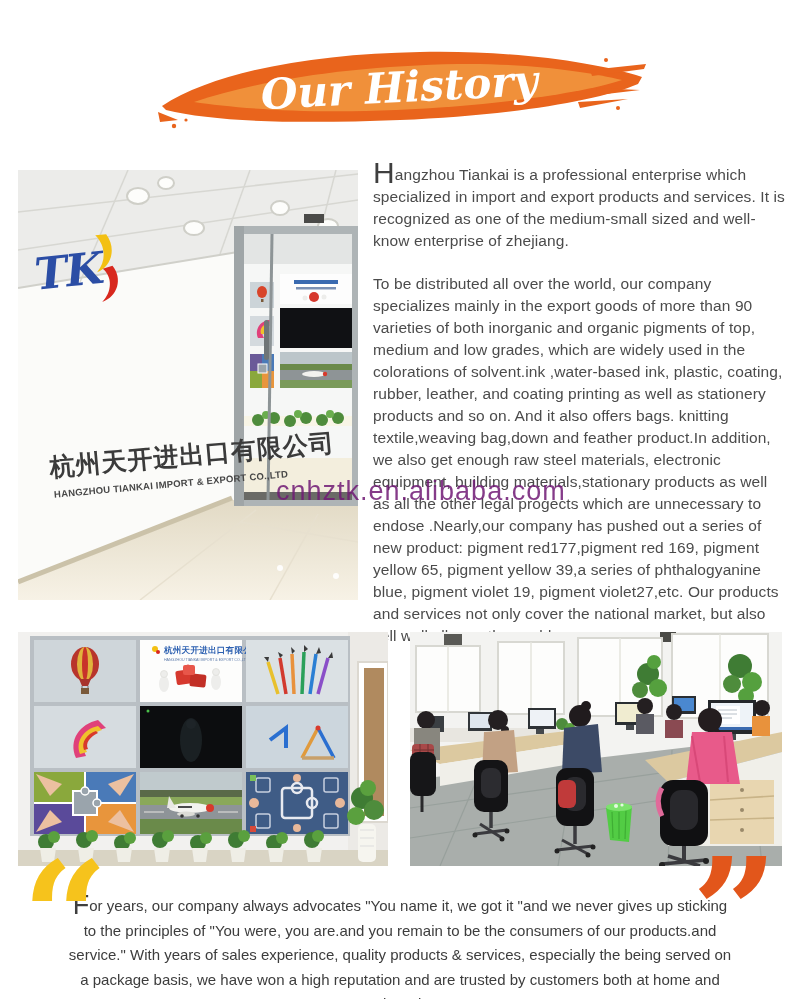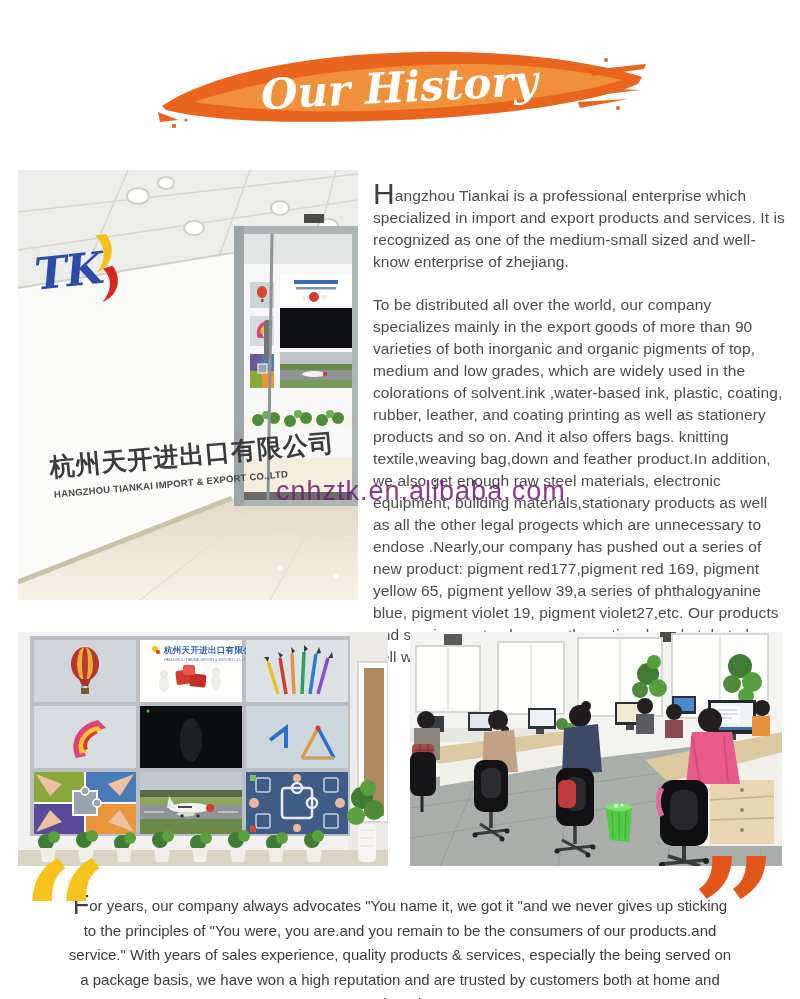--- a/index.html
+++ b/index.html
@@ -4,21 +4,21 @@
 <style>
   html,body{margin:0;padding:0;background:#fff;}
   body{width:800px;height:999px;font-family:"Liberation Sans",sans-serif;position:relative;overflow:hidden;}
   .page{position:relative;width:800px;height:999px;background:#fff;overflow:hidden;}
 
   
   .banner{position:absolute;left:0;top:42px;width:800px;height:110px;text-align:center;}
   .banner svg{display:block;margin:0 auto;}
 
   
-  .about{position:absolute;left:373px;top:184px;width:414px;color:#4b4b4b;
+  .about{position:absolute;left:373px;top:163px;width:414px;color:#4b4b4b;
          font-size:15.5px;line-height:22px;letter-spacing:0.1px;}
   .about p{margin:0 0 21px 0;}
   .dropcap{font-size:30px;line-height:20px;vertical-align:-3px;color:#3f3f3f;}
 
   
   .photo{position:absolute;overflow:hidden;background:#eee;}
   #entrance-photo{left:18px;top:170px;width:340px;height:430px;}
   #wall-photo{left:18px;top:632px;width:370px;height:234px;}
   #office-photo{left:410px;top:632px;width:372px;height:234px;}
 

